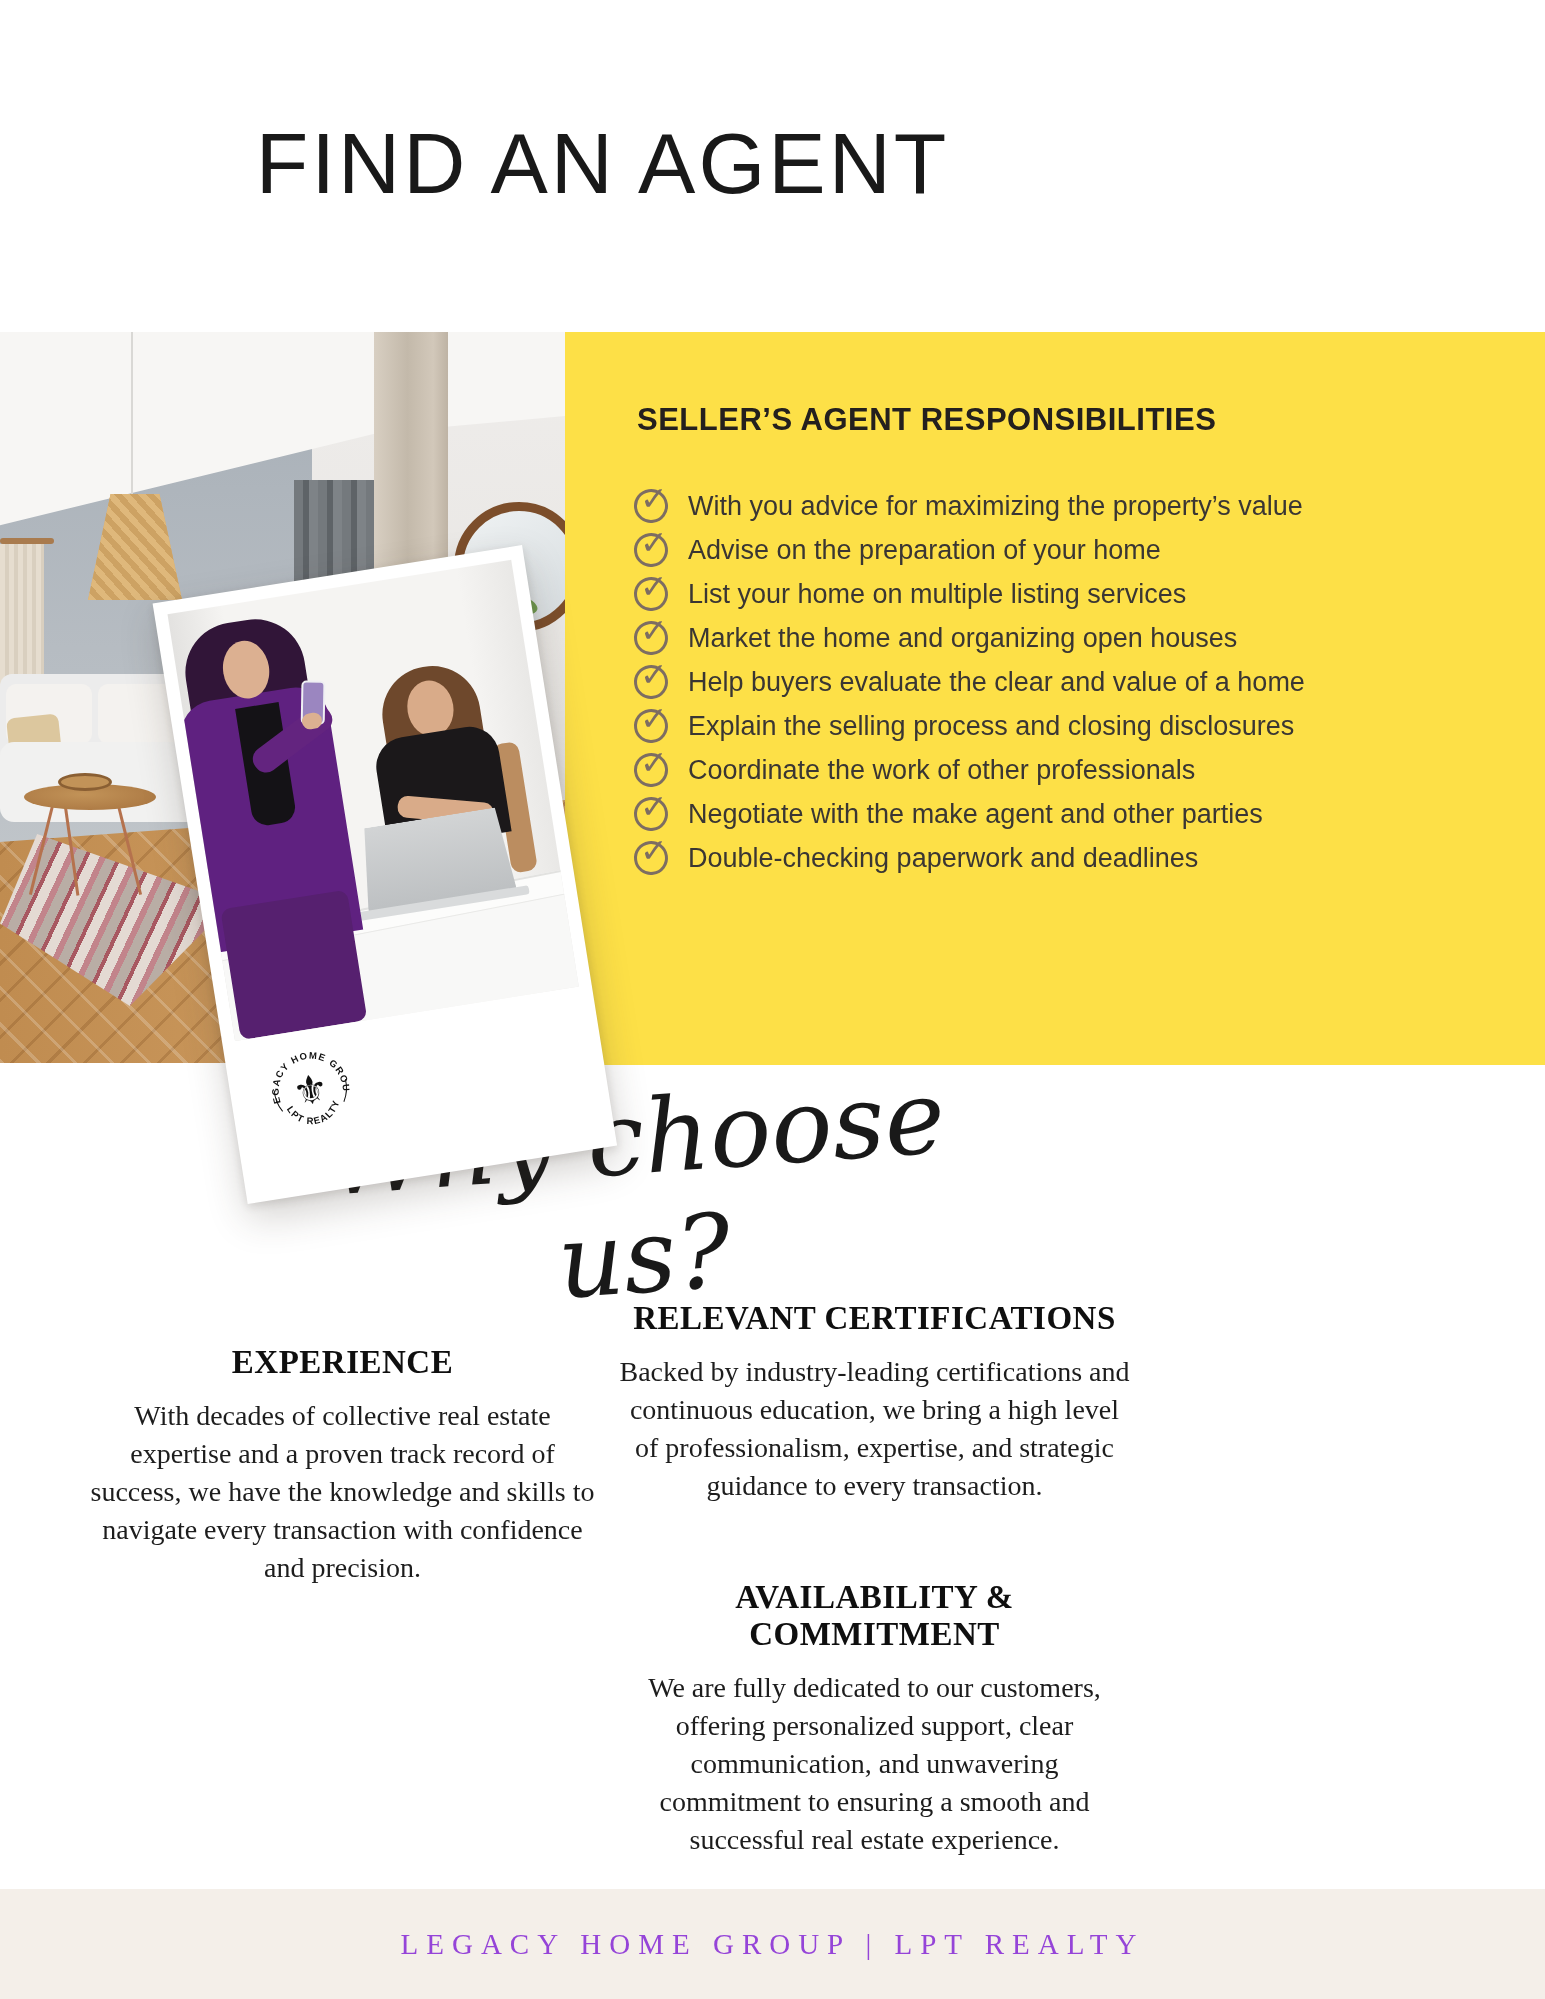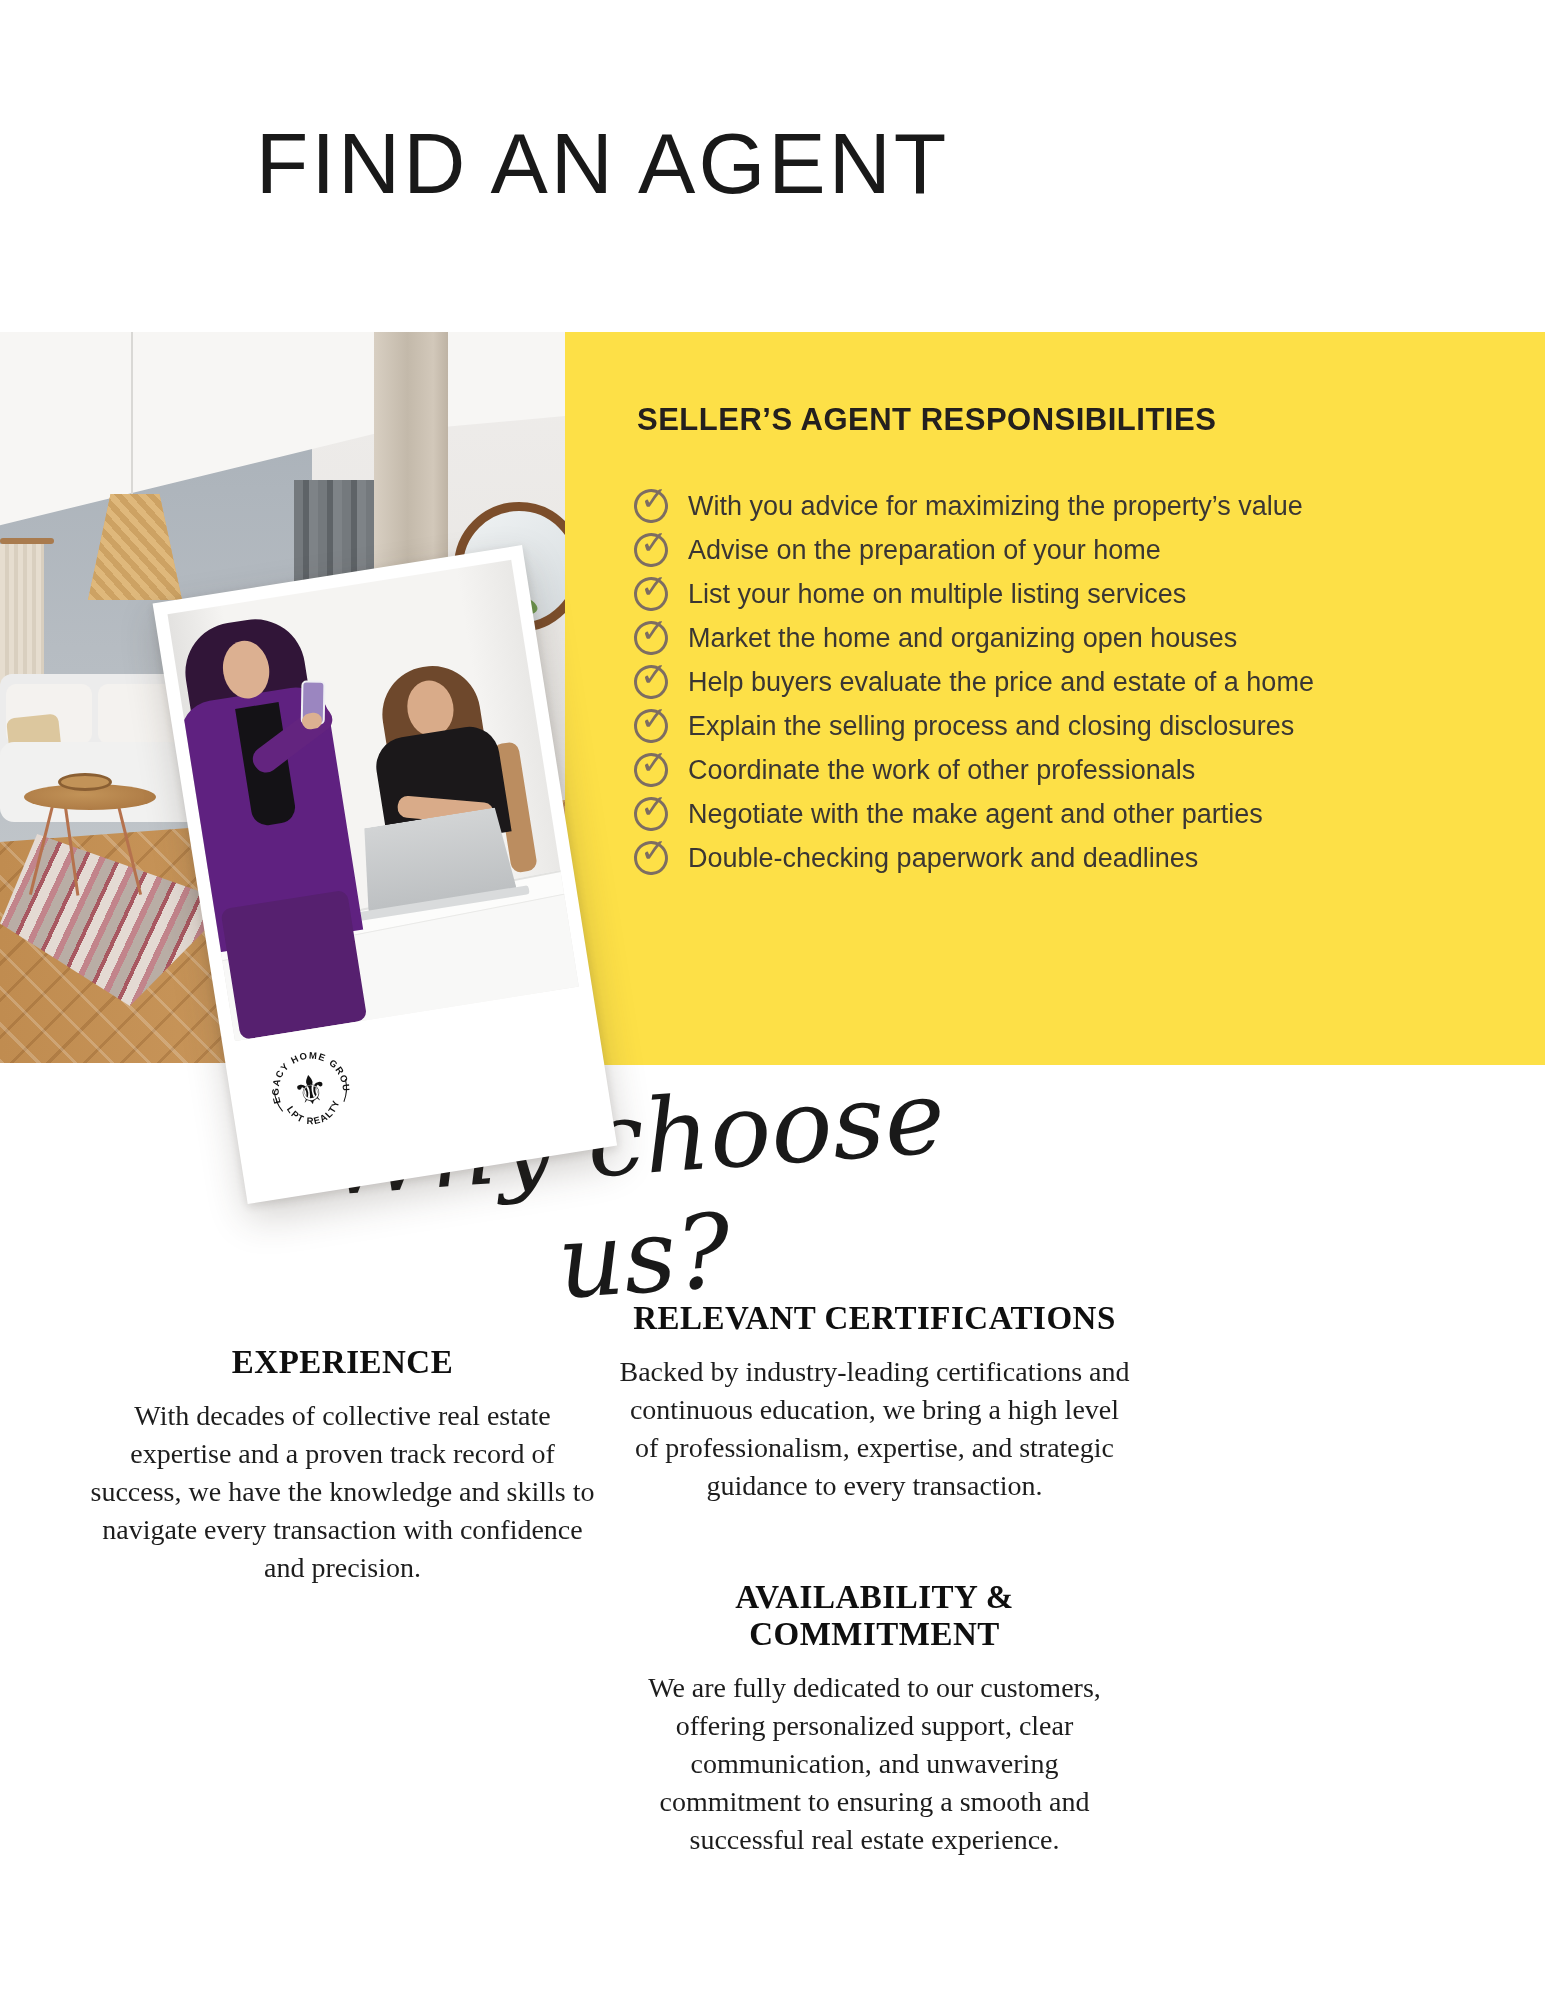--- a/index.html
+++ b/index.html
@@ -171,21 +171,21 @@
       <li>
         <span class="check-circle">
             <span class="tick">✓</span>
           </span>
         <span class="check-text">Market the home and organizing open houses</span>
         </li>
       <li>
         <span class="check-circle">
             <span class="tick">✓</span>
           </span>
-        <span class="check-text">Help buyers evaluate the price and estate of a home</span>
+        <span class="check-text">Help buyers evaluate the clear and value of a home</span>
         </li>
       <li>
         <span class="check-circle">
             <span class="tick">✓</span>
           </span>
         <span class="check-text">Explain the selling process and closing disclosures</span>
         </li>
       <li>
         <span class="check-circle">
             <span class="tick">✓</span>
@@ -252,14 +252,17 @@
   </div>
   <div class="feature f-cert">
     <h3>RELEVANT CERTIFICATIONS</h3>
     <p>Backed by industry-leading certifications and continuous education, we bring a high level of professionalism, expertise, and strategic guidance to every transaction.</p>
   </div>
   <div class="feature f-avail">
     <h3>AVAILABILITY &amp; COMMITMENT</h3>
     <p>We are fully dedicated to our customers, offering personalized support, clear communication, and unwavering commitment to ensuring a smooth and successful real estate experience.</p>
   </div>
 
+  <div class="footer">
+    <div class="footer-text">LEGACY HOME GROUP | LPT REALTY</div>
+  </div>
 
 </div>
 
 </body></html>

